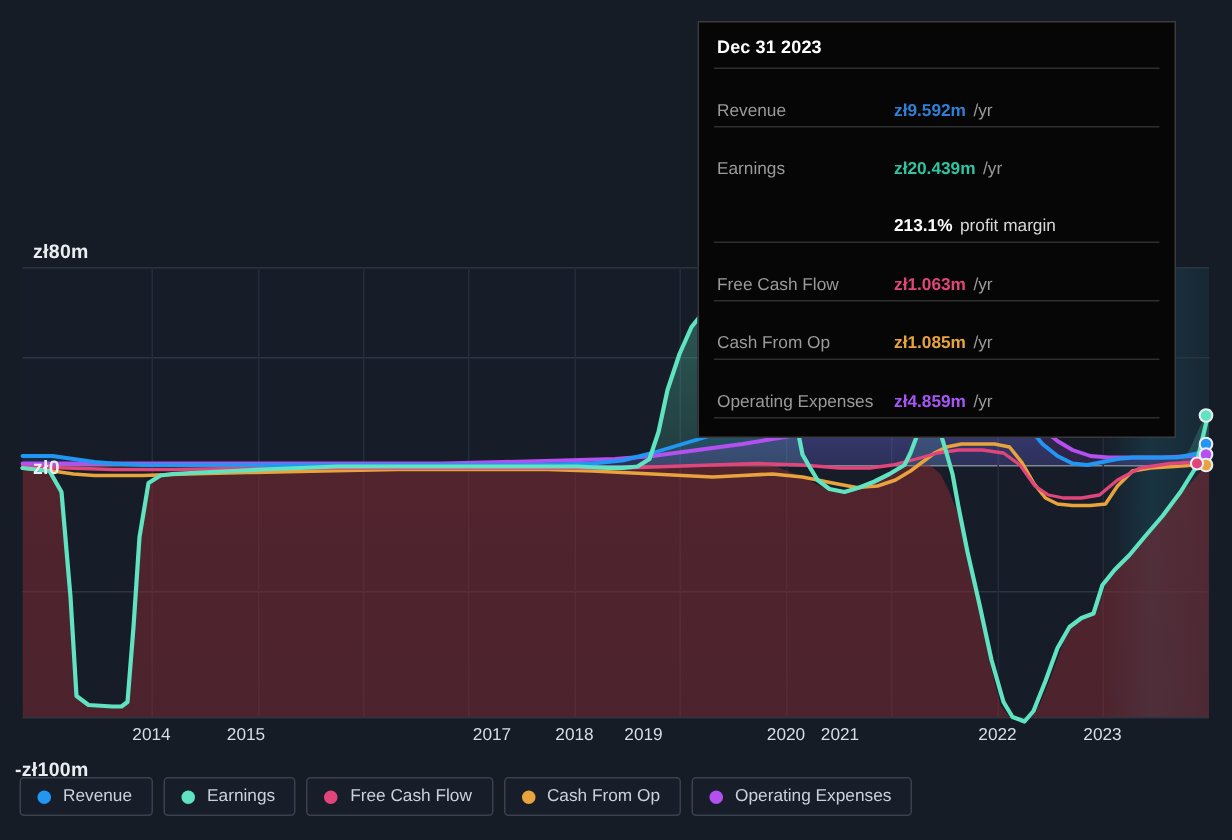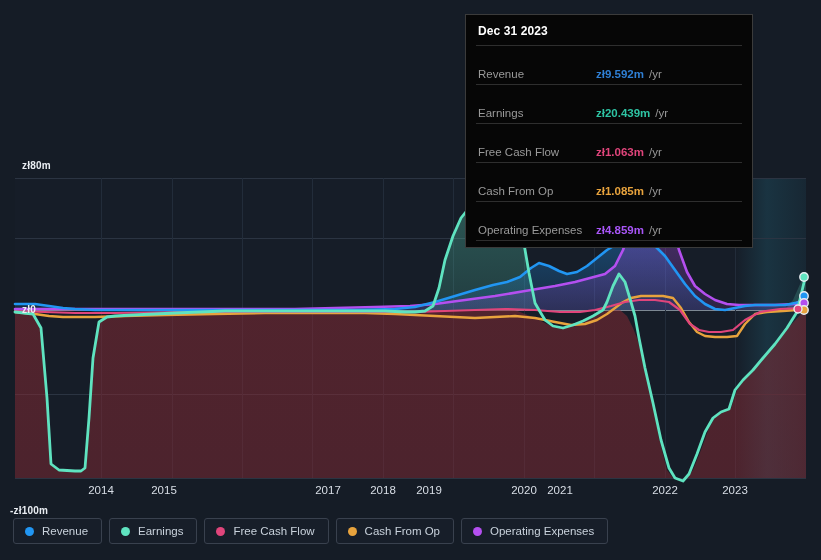--- a/index.html
+++ b/index.html
@@ -31,21 +31,21 @@
   .gridline.zero { background: #7d8893; height: 1px; }
   .vgrid {
     position: absolute; top: 0; bottom: 0; width: 1px;
     background: #222c3a;
   }
 
   
   .ylabel {
     position: absolute;
     color: #e9edf2;
-    font-size: 10px;
+    font-size: 13px;
     font-weight: bold;
     letter-spacing: .2px;
     white-space: nowrap;
   }
   
   .xaxis {
     position: absolute; left: 0; top: 484px; width: 705px; height: 20px;
   }
   .xlabel {
     position: absolute;
@@ -55,24 +55,24 @@
     white-space: nowrap;
   }
 
   
   svg.series { position: absolute; left: 0; top: 0; overflow: visible; }
 
   
   .tooltip {
     position: absolute;
     left: 465px; top: 14px;
-    width: 288px;
+    width: 319px;
     background: #060606;
     border: 1px solid #3b3b3b;
-    padding: 8px 10px 6px 10px;
+    padding: 8px 10px 12px 10px;
   }
   .tt-title {
     color: #ffffff; font-size: 12px; font-weight: bold;
     padding: 1px 2px 7px 2px;
     letter-spacing: .1px;
   }
   .tt-row {
     display: flex; align-items: baseline;
     border-top: 1px solid #2e2e2e;
     padding: 3px 2px 3px 2px;
@@ -277,20 +277,25 @@
       <span class="tt-val" style="color:#2f7fd4">zł9.592m</span>
       <span class="tt-unit">/yr</span>
     </div>
 
     <div class="tt-row">
       <span class="tt-label">Earnings</span>
       <span class="tt-val" style="color:#2ec4a4">zł20.439m</span>
       <span class="tt-unit">/yr</span>
     </div>
 
+    <div class="tt-row" style="border-top:none;">
+      <span class="tt-label"></span>
+      <span class="tt-val" style="color:#ffffff">213.1%</span>
+      <span class="tt-sub">profit margin</span>
+    </div>
 
     <div class="tt-row">
       <span class="tt-label">Free Cash Flow</span>
       <span class="tt-val" style="color:#e0457b">zł1.063m</span>
       <span class="tt-unit">/yr</span>
     </div>
 
     <div class="tt-row">
       <span class="tt-label">Cash From Op</span>
       <span class="tt-val" style="color:#e8a33d">zł1.085m</span>

